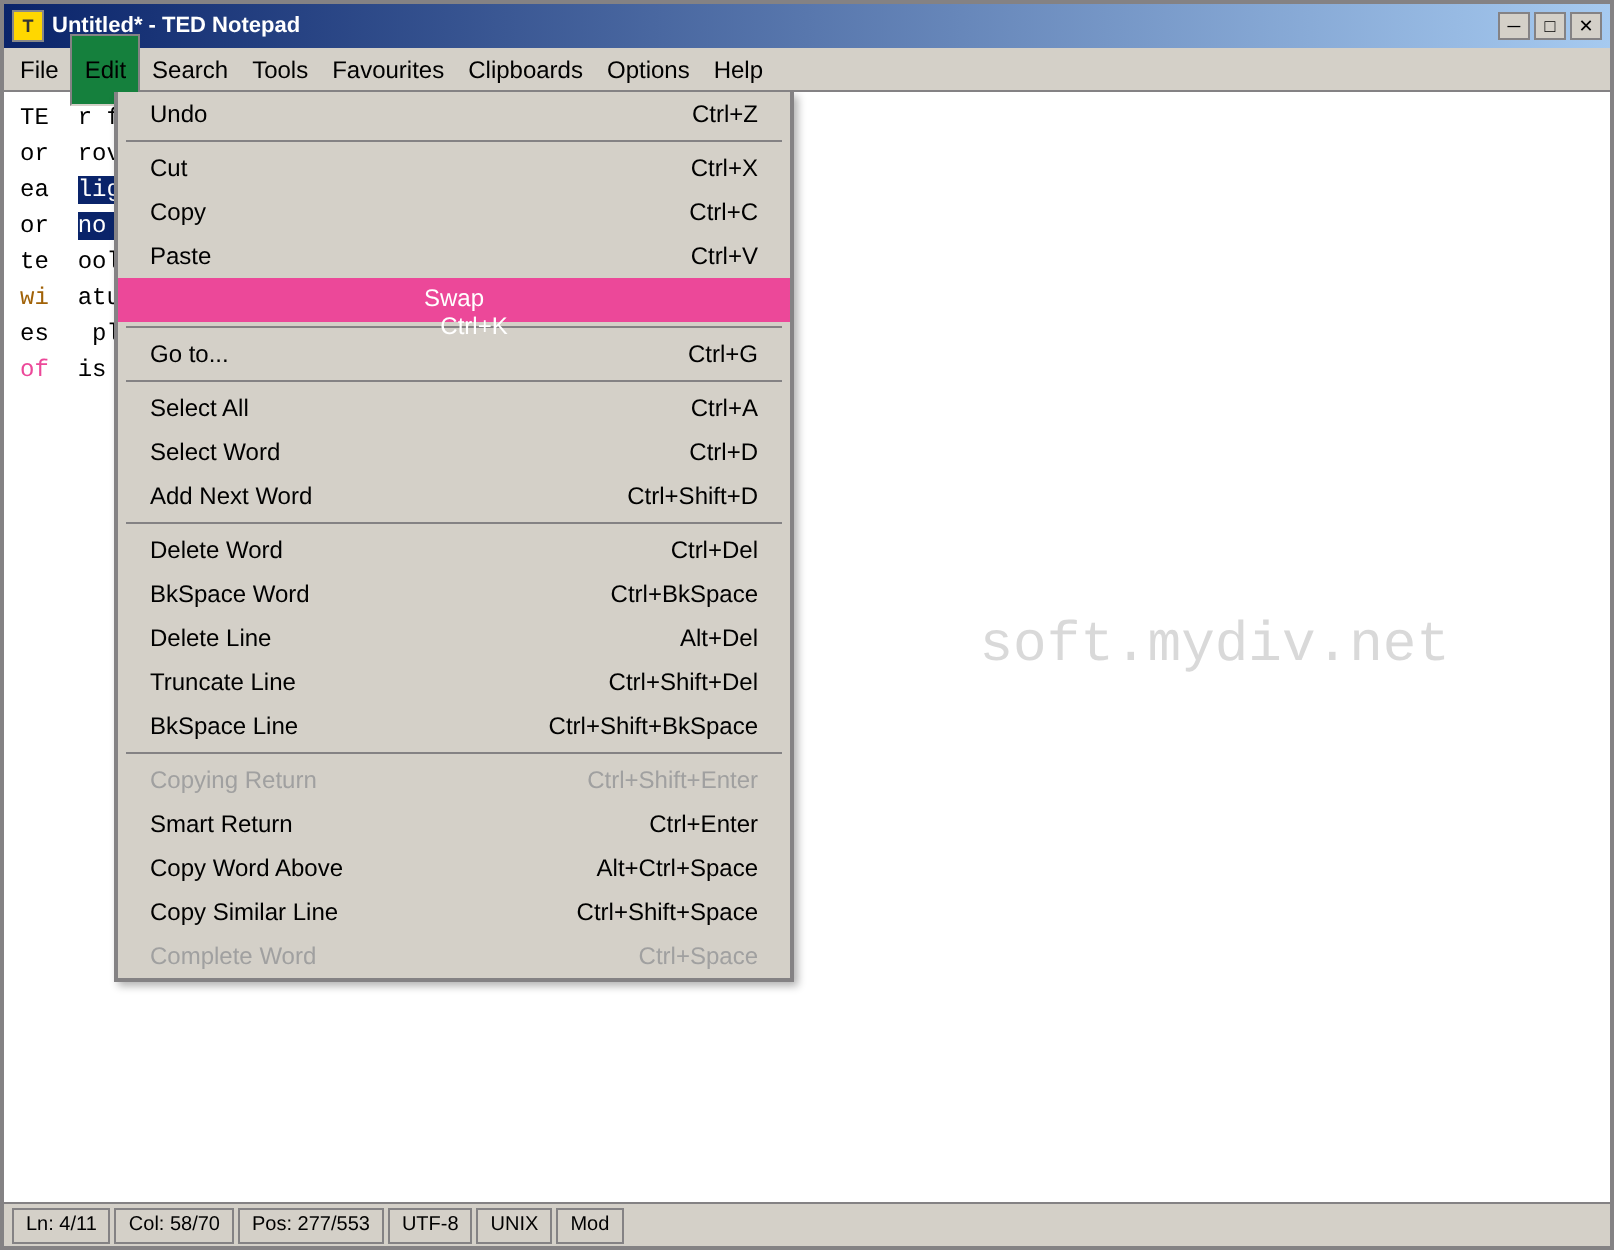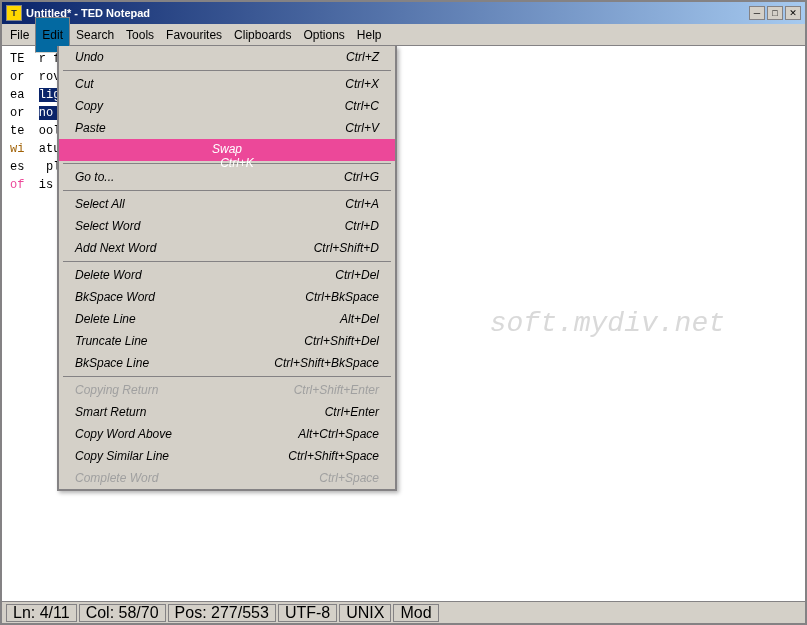--- a/index.html
+++ b/index.html
@@ -85,21 +85,21 @@
       font-size: 12px;
       height: 20px;
       display: flex;
       align-items: center;
     }
     .menu-item:hover, .menu-item.active {
       background: #0a246a;
       color: white;
     }
     .menu-item.active {
-      background: #0369a1;
+      background: #15803d;
       color: #000;
       border: 1px solid #848284;
       border-bottom: 1px solid #d4d0c8;
       z-index: 100;
       position: relative;
     }
 
     
     .main {
       flex: 1;
@@ -126,21 +126,20 @@
     }
 
     
     .watermark {
       position: absolute;
       right: 80px;
       top: 50%;
       transform: translateY(-50%);
       color: rgba(180, 180, 180, 0.5);
       font-size: 28px;
-      font-style: italic;
       pointer-events: none;
       z-index: 1;
     }
 
     
     .dropdown-overlay {
       position: absolute;
       top: 0;
       left: 0;
       width: 100%;
@@ -151,21 +150,20 @@
     .dropdown {
       position: absolute;
       top: 0px;
       left: 55px;
       background: #d4d0c8;
       border: 2px solid #848284;
       border-top: none;
       min-width: 340px;
       pointer-events: all;
       box-shadow: 2px 2px 4px rgba(0,0,0,0.3);
-      font-style: italic;
     }
     .dropdown-item {
       display: flex;
       justify-content: space-between;
       align-items: center;
       padding: 3px 16px 3px 16px;
       cursor: pointer;
       font-size: 12px;
       height: 22px;
     }
@@ -199,21 +197,21 @@
       border-top: 1px solid #848284;
       display: flex;
       align-items: center;
       padding: 0 4px;
       gap: 2px;
       flex-shrink: 0;
     }
     .status-pane {
       border: 1px solid #848284;
       padding: 1px 6px;
-      font-size: 16px;
+      font-size: 10px;
       height: 18px;
       display: flex;
       align-items: center;
       background: #d4d0c8;
     }
   </style>
 </head>
 <body>
 
 <div class="window">

